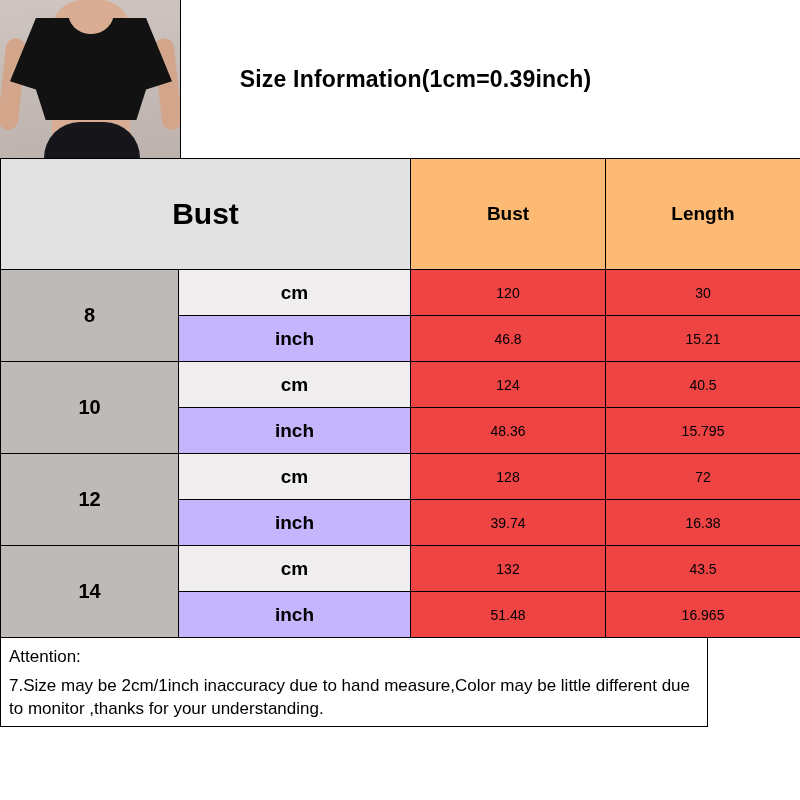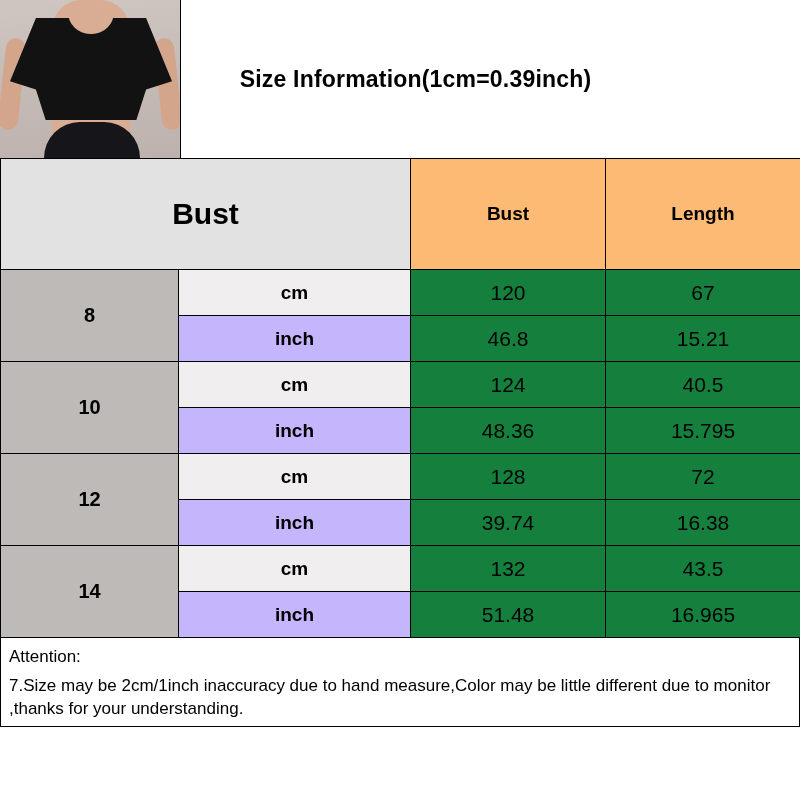--- a/index.html
+++ b/index.html
@@ -150,30 +150,30 @@
     font-weight: bold;
   }
   .unit-cell {
     background: #f0eeee;
     font-size: 19px;
     font-weight: bold;
     height: 45px;
     margin-left: 6px;
   }
   .val-cell {
-    background: #15803d;
-    font-size: 21px;
+    background: #ef4444;
+    font-size: 14px;
     height: 45px;
   }
   .unit-cell.alt { background: #c4b5fd; }
 
   
   .attention {
     box-sizing: border-box;
-    width: 800px;
+    width: 708px;
     padding: 8px 6px 6px 8px;
     background: #ffffff;
     border-left: 1px solid #000000;
     border-right: 1px solid #000000;
     border-bottom: 1px solid #000000;
   }
   .attention p {
     margin: 0 0 7px 0;
     font-size: 17px;
     line-height: 1.32;
@@ -211,21 +211,21 @@
       <tr>
         <td class="head-size" colspan="2">Bust</td>
         <td class="head-metric">Bust</td>
         <td class="head-metric">Length</td>
       </tr>
 
       <tr>
         <td class="size-cell" rowspan="2">8</td>
         <td class="unit-cell">cm</td>
         <td class="val-cell">120</td>
-        <td class="val-cell">67</td>
+        <td class="val-cell">30</td>
       </tr>
       <tr>
         <td class="unit-cell alt">inch</td>
         <td class="val-cell">46.8</td>
         <td class="val-cell">15.21</td>
       </tr>
 
       <tr>
         <td class="size-cell" rowspan="2">10</td>
         <td class="unit-cell">cm</td>

